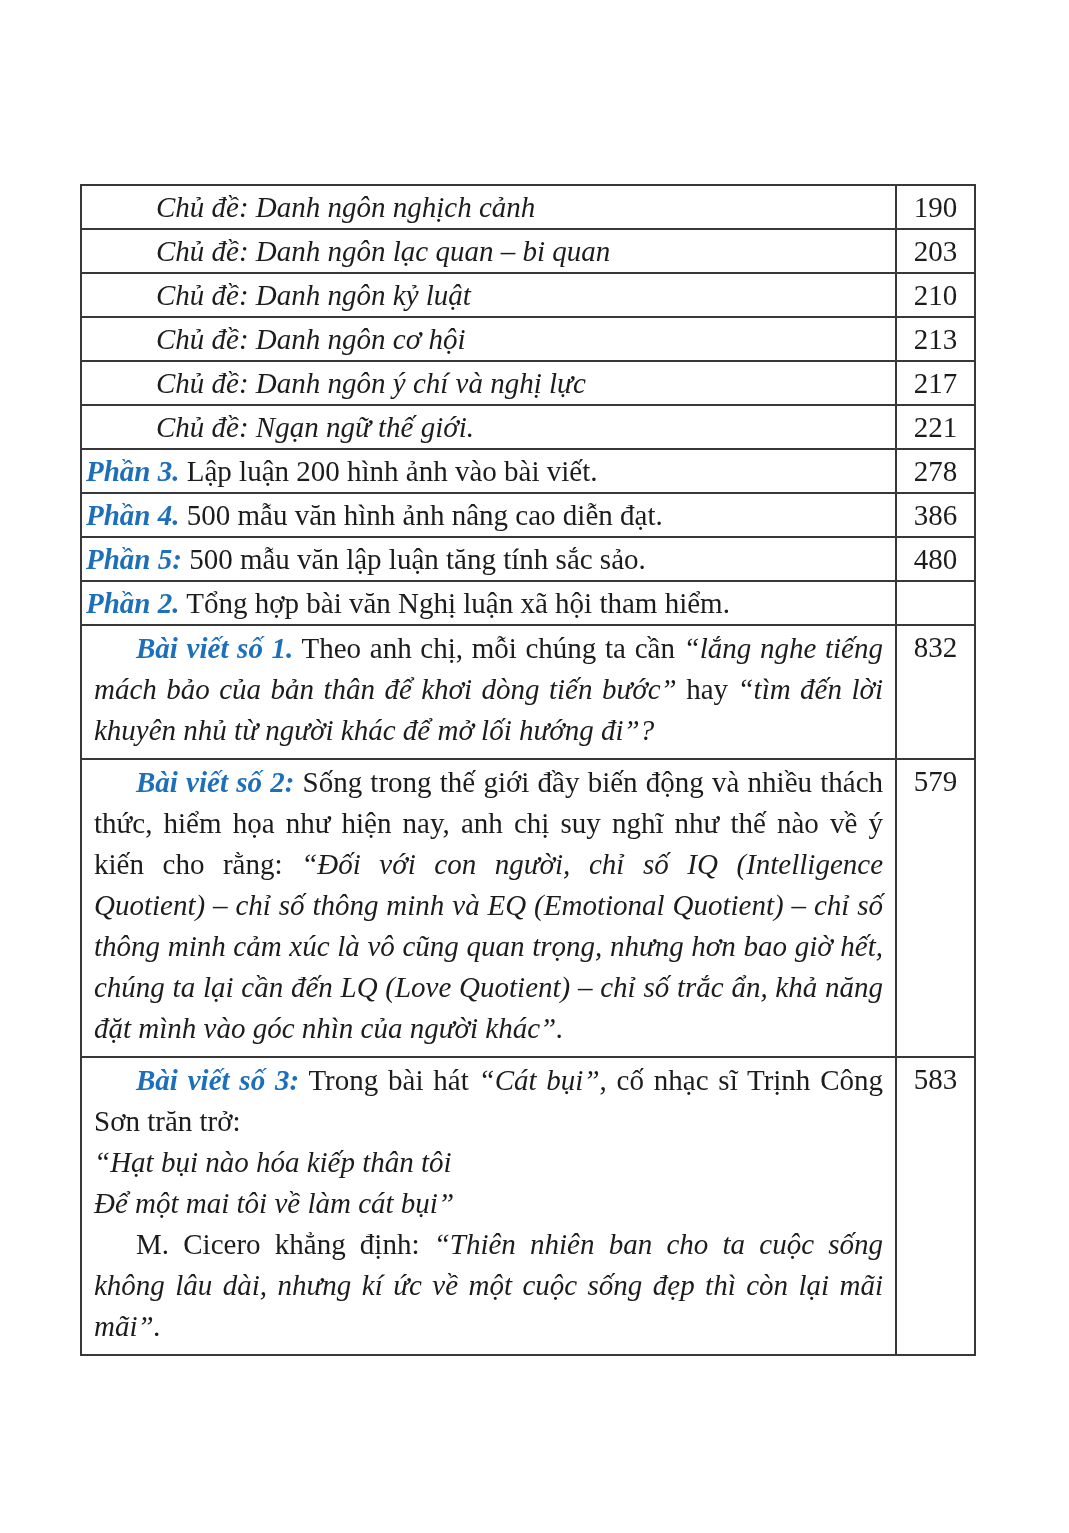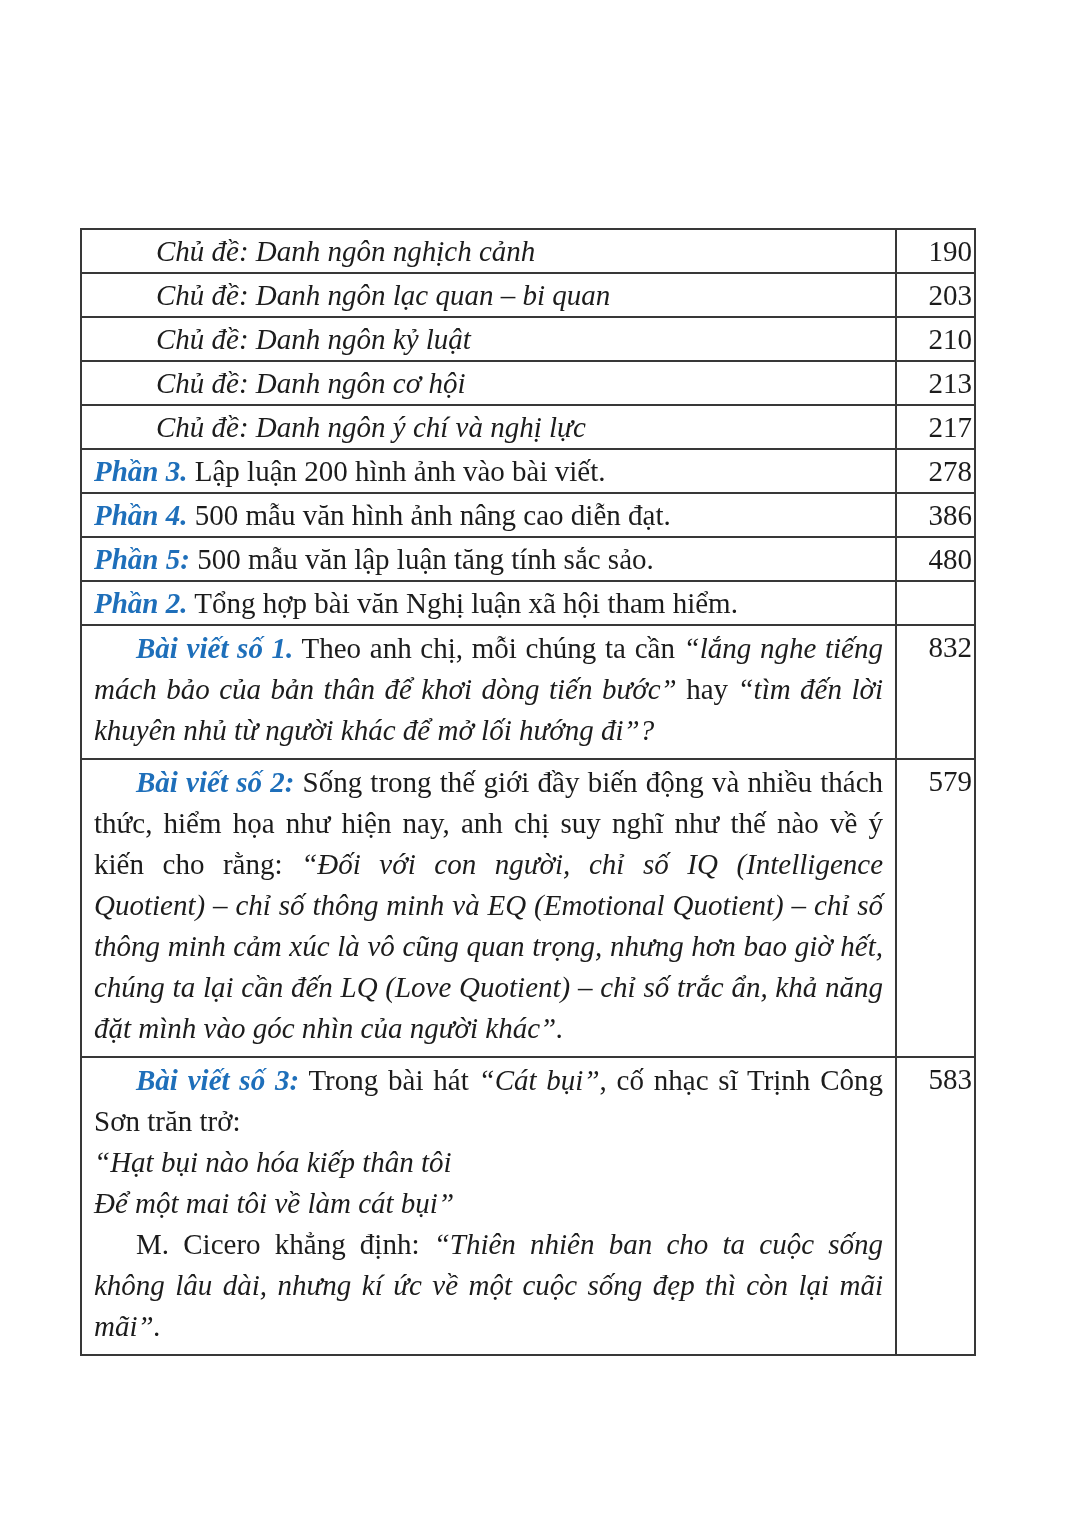--- a/index.html
+++ b/index.html
@@ -17,35 +17,34 @@
     color:var(--ink);
     overflow:hidden;
   }
   table.toc{
     position:absolute;
     left:80px;
     top:184px;
     width:896px;
     border-collapse:collapse;
     table-layout:fixed;
-    margin-top:44px;
   }
   col.c-entry-col{width:auto;}
   col.c-page-col{width:79px;}
   td{
     border:2px solid var(--line);
     font-size:29px;
     color:var(--ink);
   }
   tr.single{height:44px;}
   td.c-entry{padding:2px 10px;line-height:36px;}
   td.topic-cell{font-style:italic;padding-left:74px;}
-  td.part-cell{padding-left:12px;border-radius:20px;}
+  td.part-cell{padding-left:4px;border-radius:20px;}
   td.c-page{
-    text-align:right;
+    text-align:center;
     vertical-align:middle;
     padding:2px 2px;
   }
   tr.essay td.c-page{
     vertical-align:top;
     padding-top:5px;
   }
   td.essay-cell{
     padding:2px 12px 7px 12px;
     text-align:justify;
@@ -92,20 +91,24 @@
         <td class="c-page"><span>210</span></td>
       </tr>
       <tr class="single">
         <td class="c-entry topic-cell"><span>Chủ đề: Danh ngôn cơ hội</span></td>
         <td class="c-page"><span>213</span></td>
       </tr>
       <tr class="single">
         <td class="c-entry topic-cell"><span>Chủ đề: Danh ngôn ý chí và nghị lực</span></td>
         <td class="c-page"><span>217</span></td>
       </tr>
+      <tr class="single">
+        <td class="c-entry topic-cell"><span>Chủ đề: Ngạn ngữ thế giới.</span></td>
+        <td class="c-page"><span>221</span></td>
+      </tr>
 
       <tr class="single">
         <td class="c-entry part-cell"><span class="lbl">Phần 3.</span><span> Lập luận 200 hình ảnh vào bài viết.</span></td>
         <td class="c-page"><span>278</span></td>
       </tr>
       <tr class="single">
         <td class="c-entry part-cell"><span class="lbl">Phần 4.</span><span> 500 mẫu văn hình ảnh nâng cao diễn đạt.</span></td>
         <td class="c-page"><span>386</span></td>
       </tr>
       <tr class="single">

